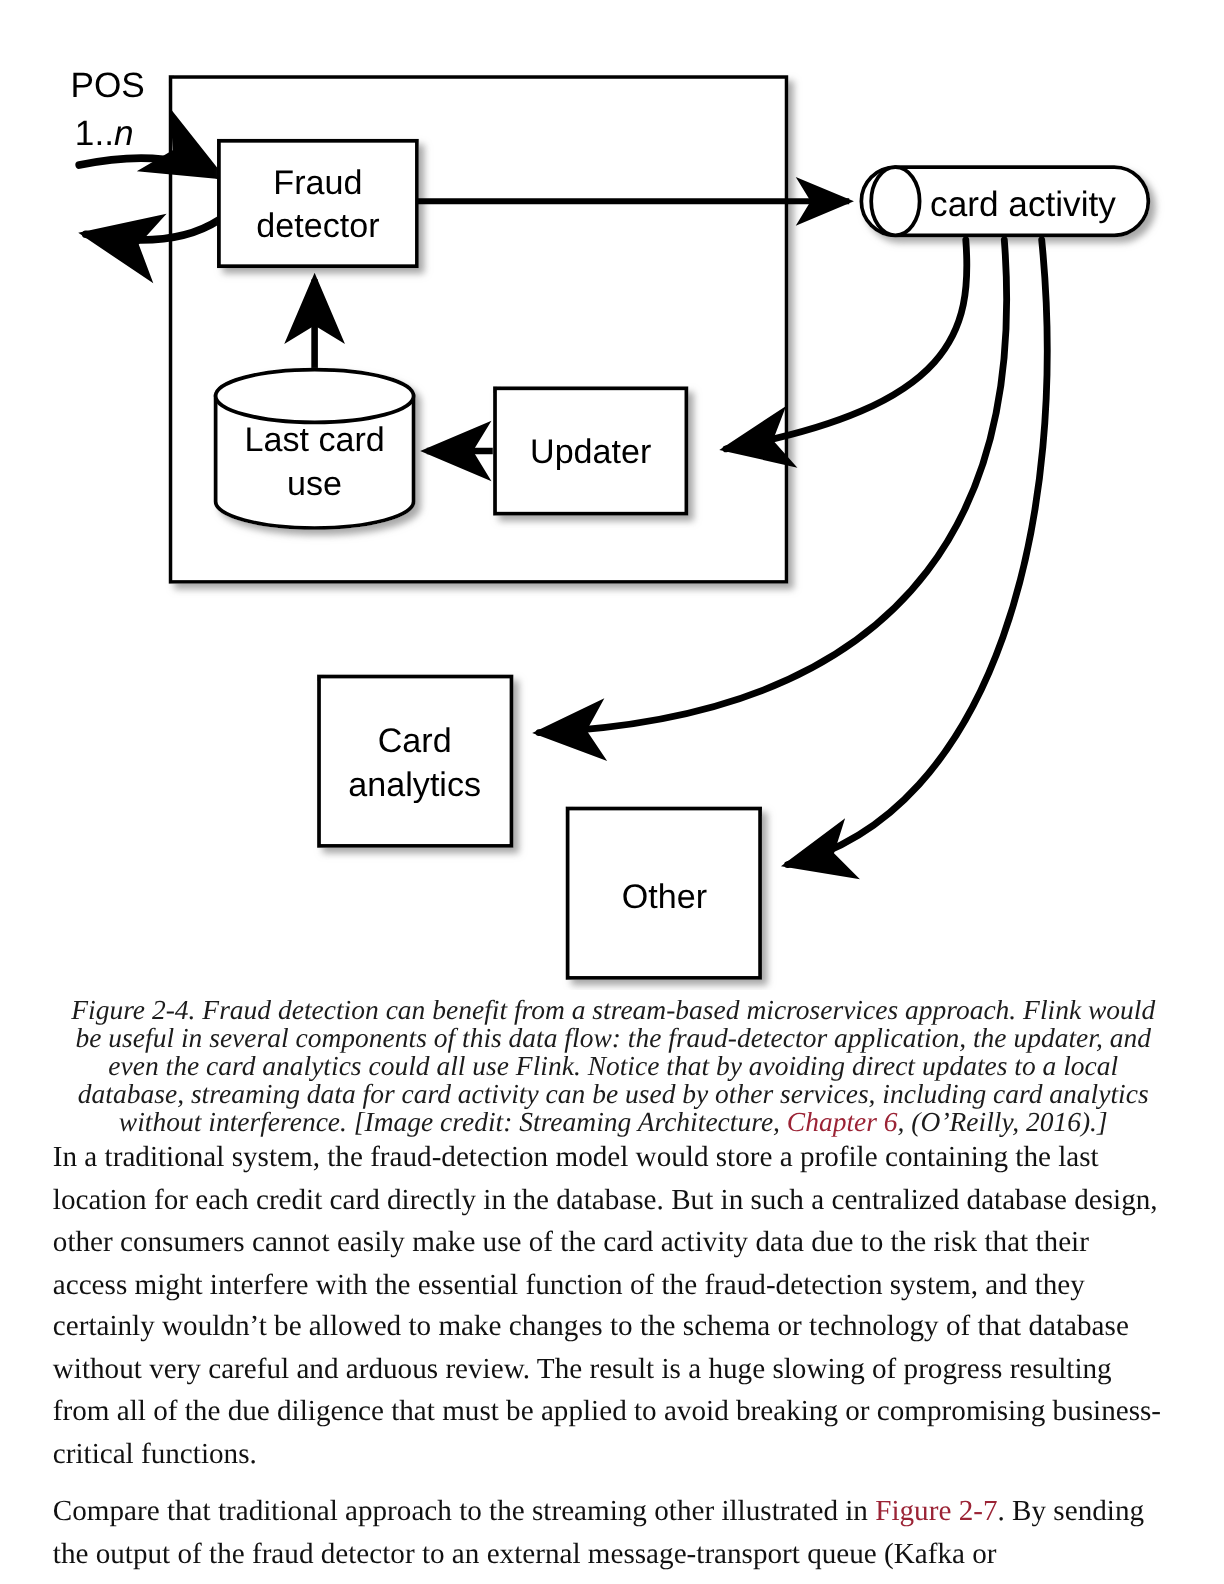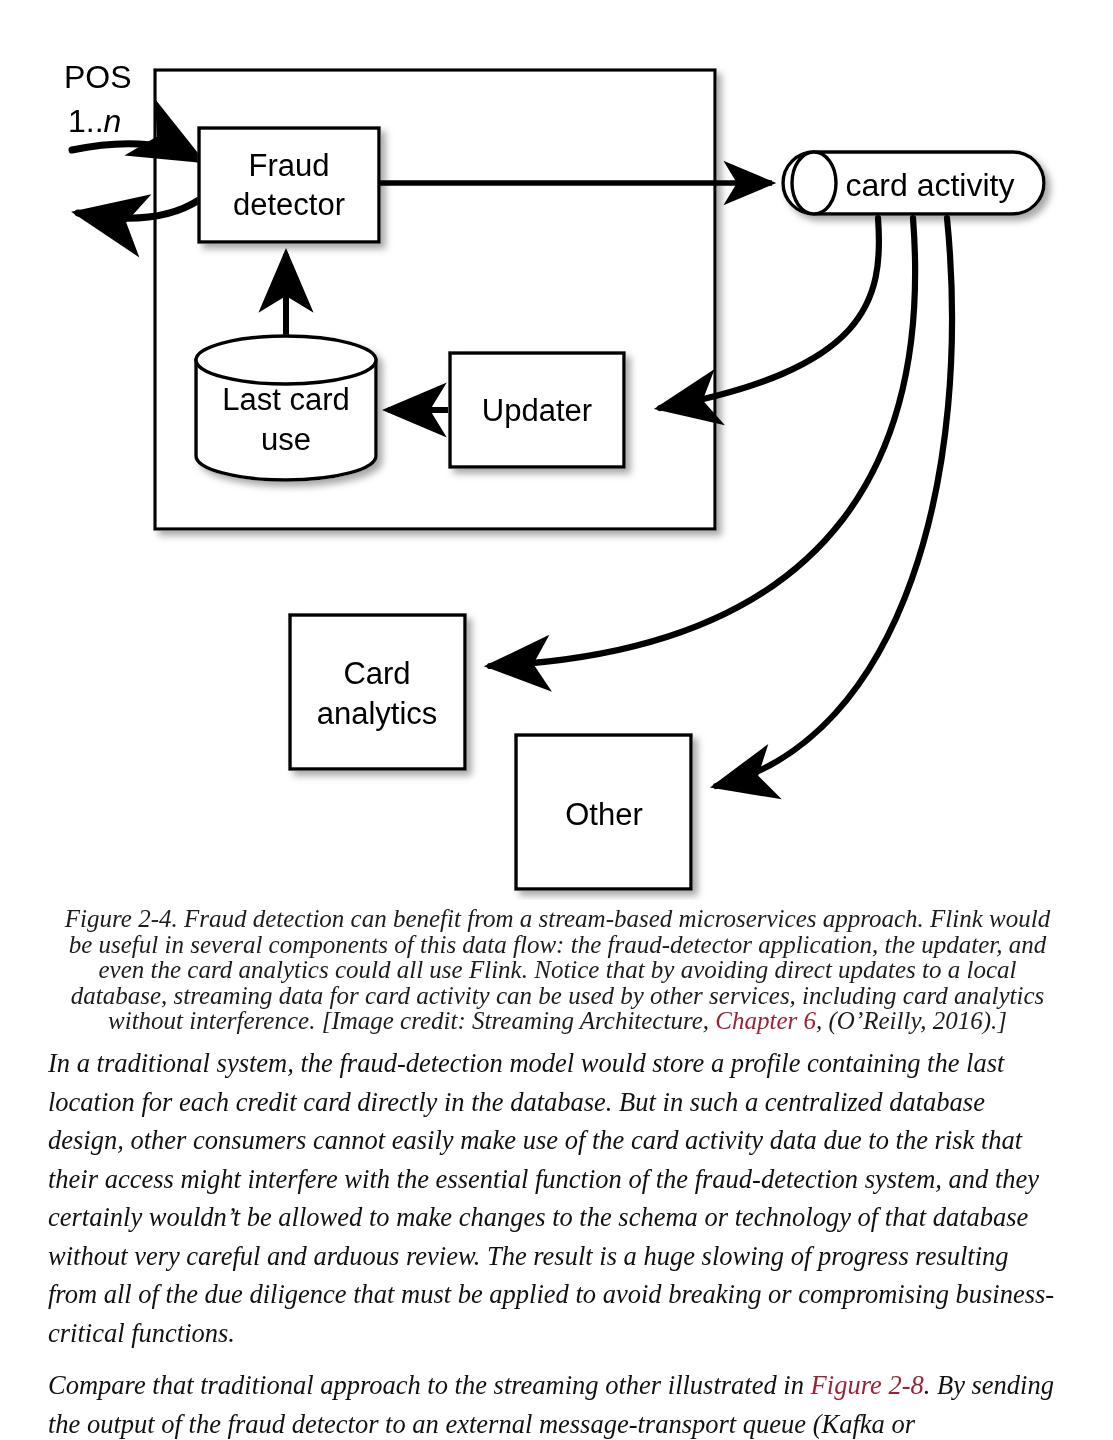--- a/index.html
+++ b/index.html
@@ -66,21 +66,21 @@
     position: absolute;
     top: 1032px;
     left: 48px;
     width: 1010px;
     font-family: "Liberation Serif", serif;
     font-size: 26.5px;
     line-height: 38.5px;
     color: #111111;
     text-align: left;
   }
-  #bodytext p { margin: 12px 0 14px 0; font-style: italic; }
+  #bodytext p { margin: 0 0 14px 0; }
   #bodytext .xref { color: #9b2335; }
 </style>
 </head>
 <body>
 
 <div id="figure">
   <svg width="1113" height="900" viewBox="0 0 1113 900" xmlns="http://www.w3.org/2000/svg">
     <defs>
       <filter id="softshadow" x="-30%" y="-30%" width="180%" height="180%">
         <feDropShadow dx="5" dy="5" stdDeviation="3.5" flood-color="#999999" flood-opacity="0.85"></feDropShadow>
@@ -169,14 +169,14 @@
         <tspan>1..</tspan><tspan class="ital">n</tspan>
       </text>
     </g>
   </svg>
 </div>
 
 <div id="caption"><span>Figure 2-4. Fraud detection can benefit from a stream-based microservices approach. Flink would be useful in several components of this data flow: the fraud-detector application, the updater, and even the card analytics could all use Flink. Notice that by avoiding direct updates to a local database, streaming data for card activity can be used by other services, including card analytics without interference. [Image credit: Streaming Architecture, </span><span class="link">Chapter 6</span><span>, (O’Reilly, 2016).]</span></div>
 
 <div id="bodytext">
   <p>In a traditional system, the fraud-detection model would store a profile containing the last location for each credit card directly in the database. But in such a centralized database design, other consumers cannot easily make use of the card activity data due to the risk that their access might interfere with the essential function of the fraud-detection system, and they certainly wouldn’t be allowed to make changes to the schema or technology of that database without very careful and arduous review. The result is a huge slowing of progress resulting from all of the due diligence that must be applied to avoid breaking or compromising business-critical functions.</p>
-  <p><span>Compare that traditional approach to the streaming other illustrated in </span><span class="xref">Figure 2-8</span><span>. By sending the output of the fraud detector to an external message-transport queue (Kafka or</span></p>
+  <p><span>Compare that traditional approach to the streaming other illustrated in </span><span class="xref">Figure 2-7</span><span>. By sending the output of the fraud detector to an external message-transport queue (Kafka or</span></p>
 </div>
 
 </body></html>

